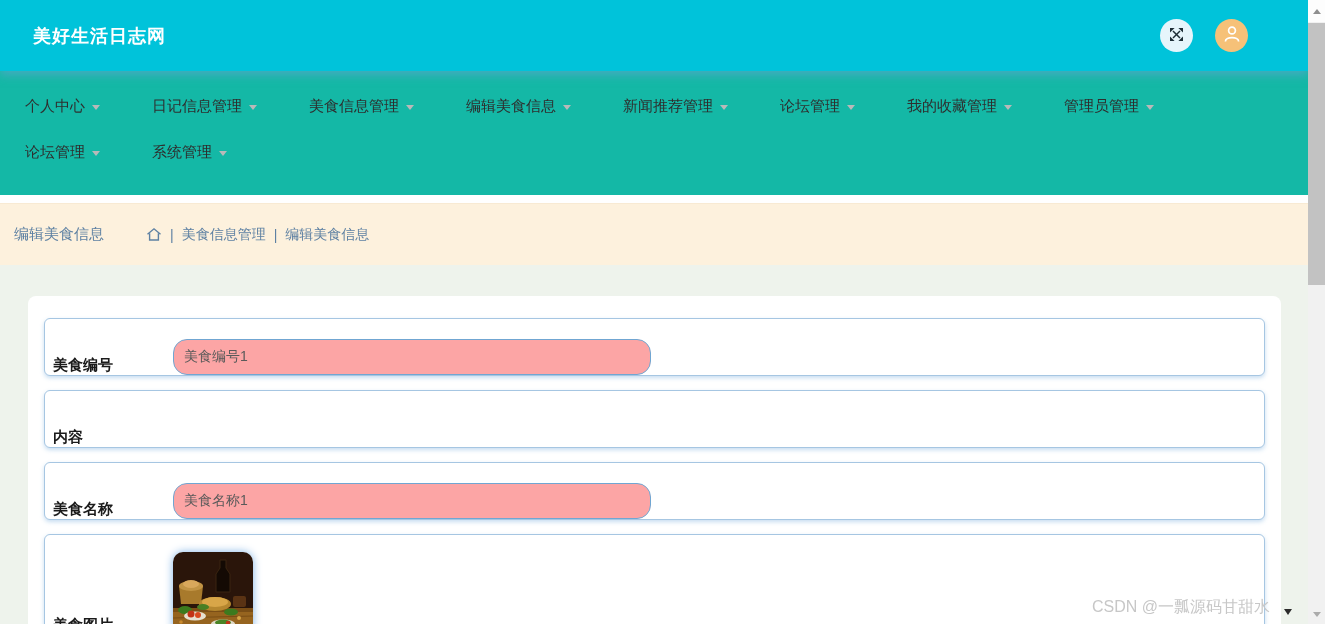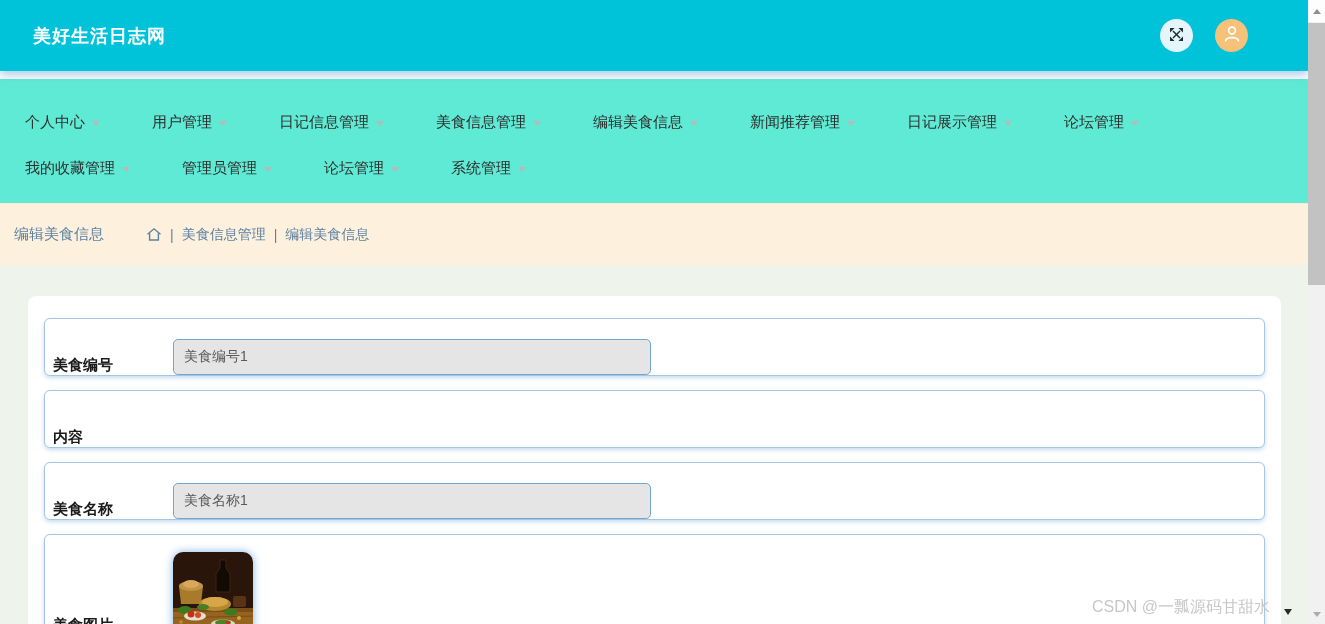--- a/index.html
+++ b/index.html
@@ -12,22 +12,22 @@
     background:#00c3da; display:flex; align-items:center; justify-content:space-between;
     padding:0 60px 0 33px; box-shadow:0 4px 9px rgba(110,160,215,.55); z-index:6; }
   .brand { color:#fff; font-size:18px; font-weight:bold; letter-spacing:1px; }
   .header-actions { display:flex; align-items:center; }
   .hbtn { width:33px; height:33px; border-radius:50%; border:none; cursor:pointer;
     display:flex; align-items:center; justify-content:center; margin-left:22px; padding:0; }
   .hbtn.fullscreen { background:#e6f5fb; }
   .hbtn.avatar { background:#f6c178; }
 
   
-  .main-nav { position:absolute; top:79px; left:0; width:100%; height:132px;
-    background:#5eead4; padding:20px 40px 0 25px;
+  .main-nav { position:absolute; top:63px; left:0; width:100%; height:132px;
+    background:#14b8a6; padding:20px 40px 0 25px;
     display:flex; flex-wrap:wrap; align-content:flex-start; z-index:4; }
   .nav-item { height:46px; display:flex; align-items:center; margin-right:52px;
     font-size:15px; color:#2e2e2e; cursor:pointer; white-space:nowrap; }
   .nav-caret { width:0; height:0; border-left:4px solid transparent;
     border-right:4px solid transparent; border-top:5px solid #b9b9b9;
     margin-left:7px; margin-top:3px; }
 
   
   .breadcrumb-bar { position:absolute; top:203px; left:0; width:100%; height:62px;
     background:#fdf1dd; border-top:1px solid #f8ead3;
@@ -41,22 +41,22 @@
 
   
   .content { position:absolute; top:265px; left:0; width:100%; height:359px;
     background:#eef3ec; }
   .panel { position:absolute; top:31px; left:28px; width:1253px; height:420px;
     background:#fff; border-radius:8px; padding:22px 16px 0 16px; }
   .form-row { display:flex; align-items:flex-end; height:58px; margin-bottom:14px;
     padding-left:8px; background:#fff; border:1px solid #a6c6e2; border-radius:6px;
     box-shadow:0 2px 4px rgba(130,180,225,.45); }
   .form-row label { width:120px; font-size:15px; font-weight:bold; color:#1b1b1b; }
-  .form-row input { width:478px; height:36px; border:1px solid #70a6d2; border-radius:5px;
-    padding:0 10px; font-size:14px; color:#5a5a5a; outline:none; background:#e5e5e5; }
+  .form-row input { width:478px; height:36px; border:1px solid #70a6d2; border-radius:14px;
+    padding:0 10px; font-size:14px; color:#5a5a5a; outline:none; background:#fca5a5; }
   .form-row.image-row { height:102px; }
   .food-img { width:80px; height:83px; border-radius:10px; overflow:hidden;
     box-shadow:0 0 9px rgba(120,175,230,.95); cursor:pointer; flex:0 0 auto; }
   .food-img svg { display:block; }
 
   
   .watermark { position:absolute; right:16px; bottom:6px; display:flex; align-items:center;
     color:#c7c7c7; font-size:16px; z-index:9; pointer-events:none; }
   .wm-caret { width:0; height:0; border-left:4px solid transparent;
     border-right:4px solid transparent; border-top:6px solid #2b2b2b; margin-left:14px;
@@ -110,41 +110,33 @@
       </button>
     </div>
   </header>
 
   <nav class="main-nav">
     <div class="nav-item">
       <span>个人中心</span>
       <span class="nav-caret"></span>
     </div>
     <div class="nav-item">
-      <span>用户管理</span>
-      <span class="nav-caret"></span>
-    </div>
-    <div class="nav-item">
       <span>日记信息管理</span>
       <span class="nav-caret"></span>
     </div>
     <div class="nav-item">
       <span>美食信息管理</span>
       <span class="nav-caret"></span>
     </div>
     <div class="nav-item">
       <span>编辑美食信息</span>
       <span class="nav-caret"></span>
     </div>
     <div class="nav-item">
       <span>新闻推荐管理</span>
-      <span class="nav-caret"></span>
-    </div>
-    <div class="nav-item">
-      <span>日记展示管理</span>
       <span class="nav-caret"></span>
     </div>
     <div class="nav-item">
       <span>论坛管理</span>
       <span class="nav-caret"></span>
     </div>
     <div class="nav-item">
       <span>我的收藏管理</span>
       <span class="nav-caret"></span>
     </div>

